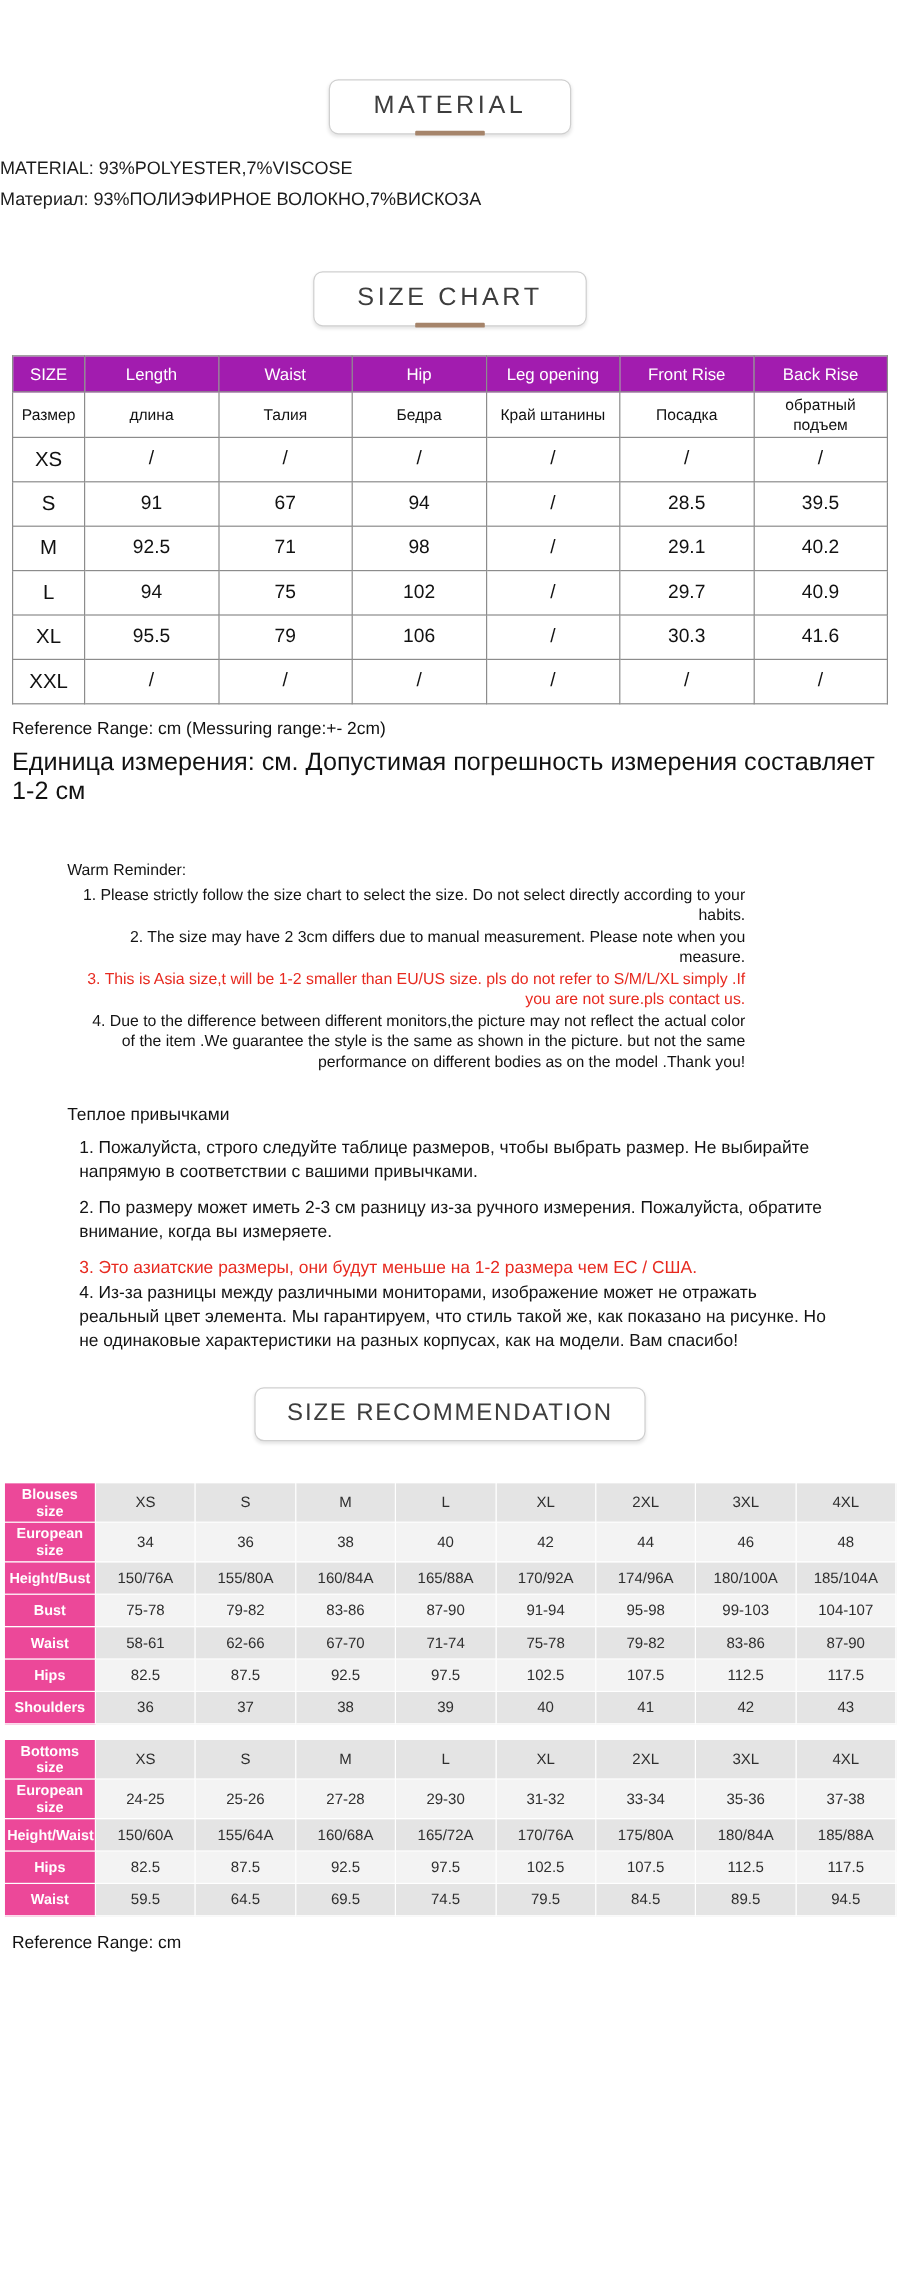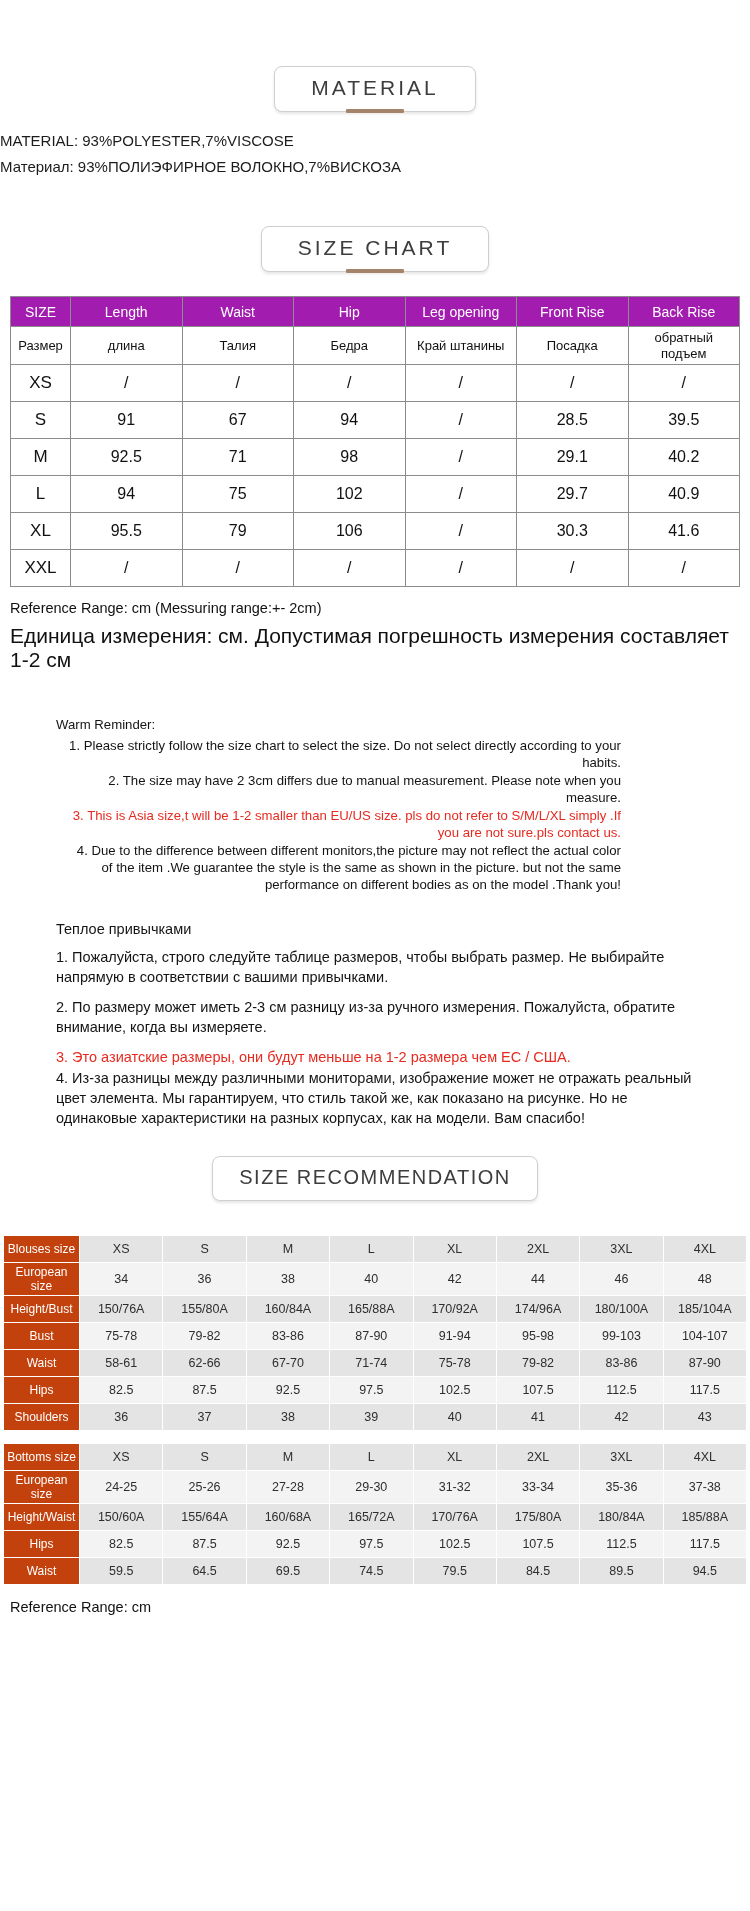--- a/index.html
+++ b/index.html
@@ -77,21 +77,21 @@
 
   
   .en-reminder { margin: 44px 40px 0 56px; width: 565px; font-size: 13.2px; line-height: 17px; color: #141414; }
   .en-title { margin-bottom: 4px; }
   .en-item { padding-left: 25px; text-indent: -13px; margin-bottom: 1px; text-align: right; }
   .red { color: #e72a20; }
 
   
   .ru-reminder { margin: 26px 40px 0 56px; width: 640px; font-size: 14.5px; line-height: 20px; color: #141414; }
   .ru-title { margin-bottom: 8px; }
-  .ru-item { margin: 0 0 10px 0; }
+  .ru-item { margin: 0 0 10px 10px; }
   .ru-item.tight { margin-bottom: 1px; }
 
   
   .rec-table {
     border-collapse: collapse;
     table-layout: fixed;
     width: 744px;
     margin: 34px auto 0;
   }
   .rec-table td {
@@ -99,23 +99,23 @@
     text-align: center;
     vertical-align: middle;
     height: 27px;
     font-size: 12.5px;
     line-height: 14px;
     color: #2e2e2e;
     padding: 2px 2px;
   }
   .rec-table tr td:first-child {
     width: 76px;
-    background: #c2410c;
+    background: #ec4899;
     color: #ffffff;
-    font-weight: normal;
+    font-weight: bold;
     font-size: 12px;
   }
   .rec-table tr:nth-child(odd) td:not(:first-child) { background: #e4e4e4; }
   .rec-table tr:nth-child(even) td:not(:first-child) { background: #f3f3f3; }
   .rec-table.second { margin-top: 12px; }
 
   .ref-line.bottom { margin-top: 14px; }
 </style>
 </head>
 <body>

